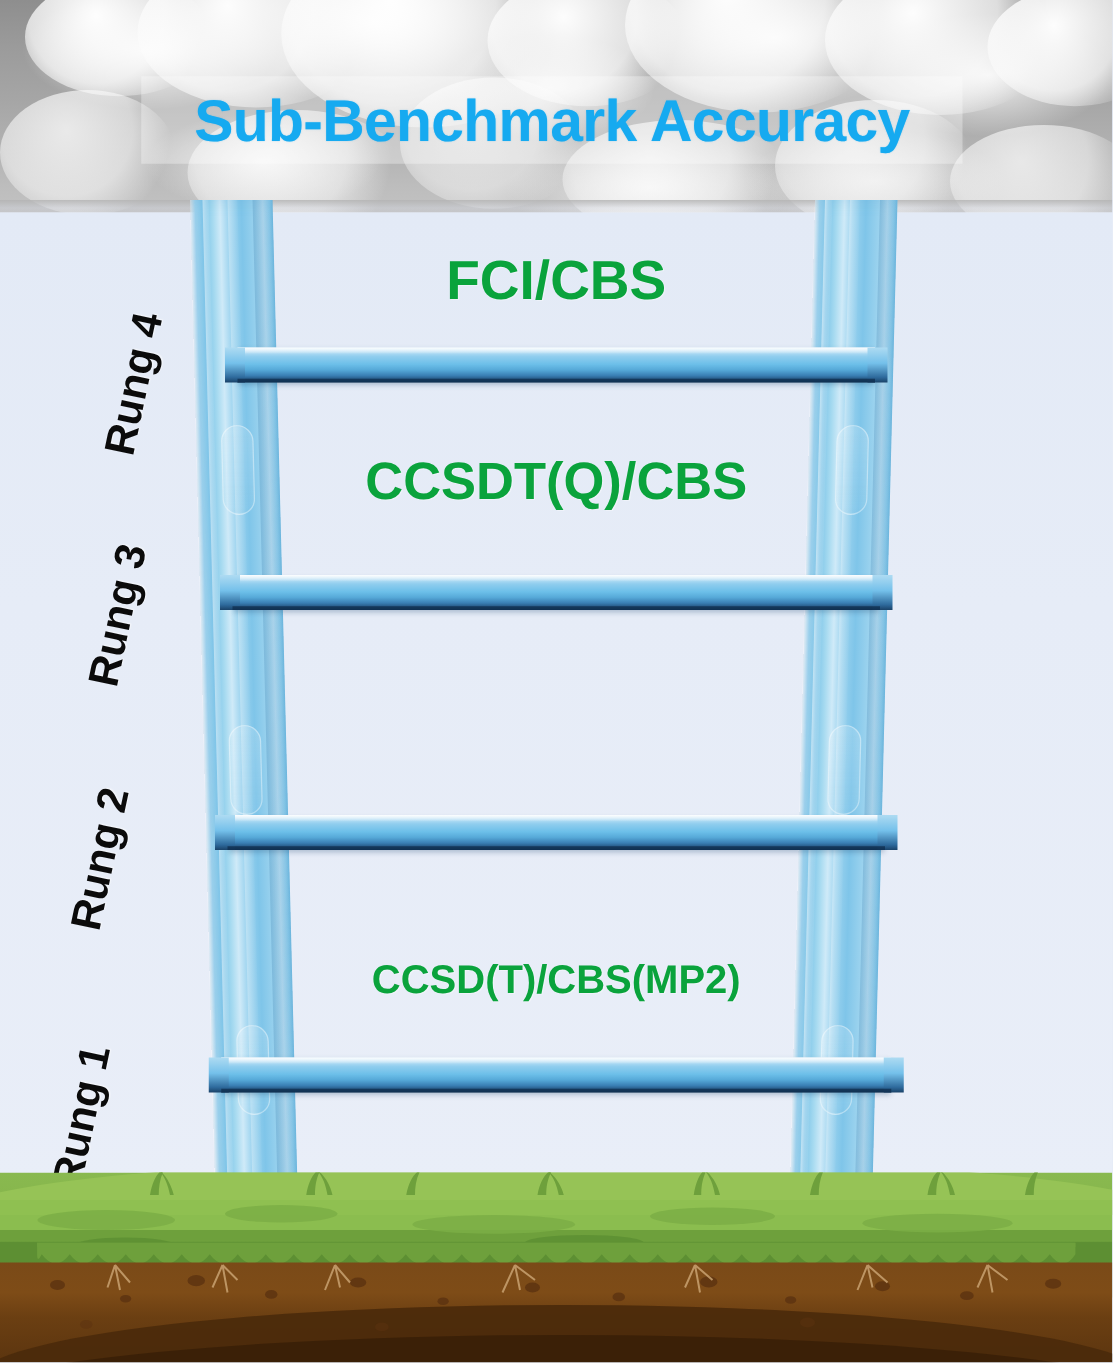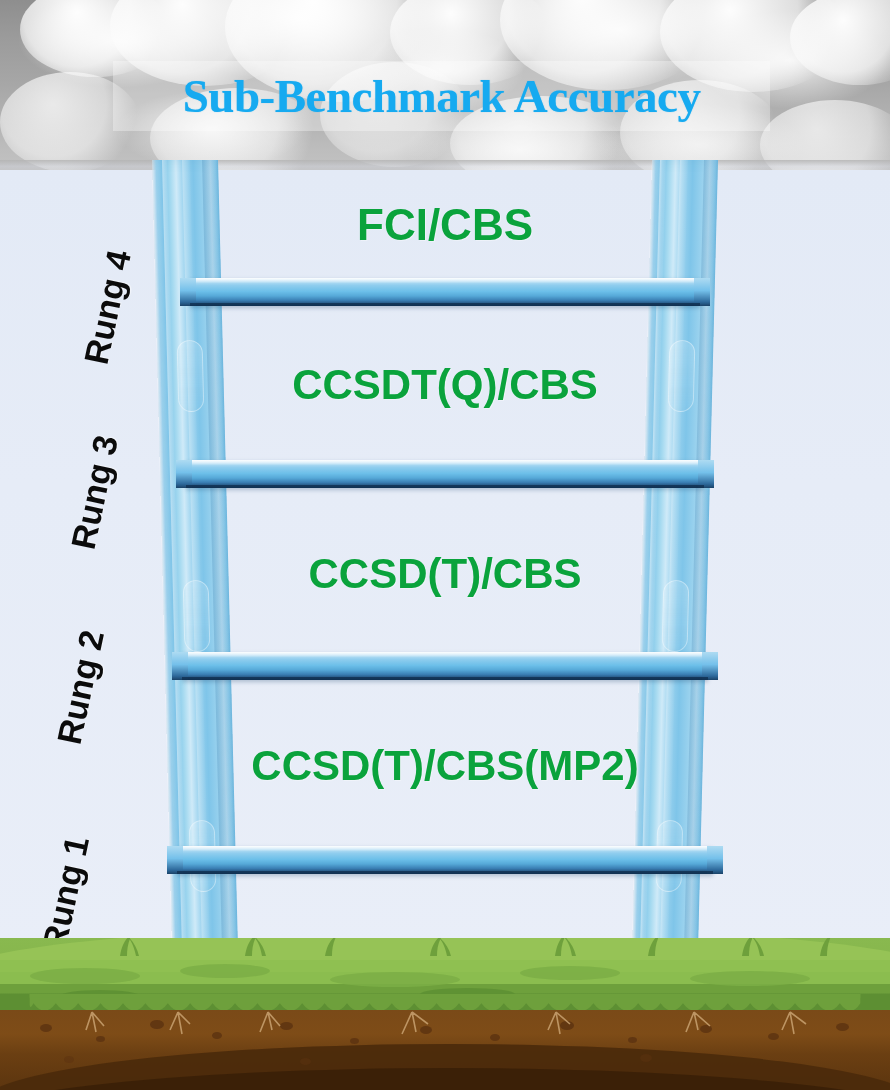--- a/index.html
+++ b/index.html
@@ -54,21 +54,21 @@
   .title-banner {
     position: absolute;
     left: 113px; top: 61px;
     width: 657px; height: 70px;
     background: rgba(255,255,255,.33);
     display: flex;
     align-items: center;
     justify-content: center;
   }
   .title-text {
-    font-family: Liberation Serif, serif;
+    font-family: Liberation Sans, sans-serif;
     font-weight: bold;
     font-size: 47px;
     letter-spacing: -0.5px;
     color: #16aaf0;
     white-space: nowrap;
     line-height: 1;
     text-shadow: 0 0 1px rgba(22,170,240,.5);
   }
 
   
@@ -316,23 +316,22 @@
     <div class="rung" style="top:686px; left:177px; width:536px;">
       <div class="rung-cap" style="left:-10px; top:0;"></div>
       <div class="rung-cap" style="right:-10px; top:0;"></div>
     </div>
   </div>
 
   <div class="rung-label" style="top:203px; font-size:44px;">FCI/CBS</div>
 
   <div class="rung-label" style="top:364px; font-size:42px;">CCSDT(Q)/CBS</div>
 
-  <div class="rung-label" style="top:553px; font-size:42px;">CCSD(T)/CBS</div>
-
-  <div class="rung-label" style="top:745px; left:176px; width:538px; font-size:42px;">CCSD(T)/CBS(MP2)</div>
+
+  <div class="rung-label" style="top:767px; left:176px; width:538px; font-size:32px;">CCSD(T)/CBS(MP2)</div>
 
   <div class="side-label" style="left:112px; top:333px; transform: rotate(-78deg);">Rung 4</div>
 
   <div class="side-label" style="left:99px; top:518px; transform: rotate(-78deg);">Rung 3</div>
 
   <div class="side-label" style="left:85px; top:713px; transform: rotate(-78deg);">Rung 2</div>
 
   <div class="side-label" style="left:70px; top:919px; transform: rotate(-78deg);">Rung 1</div>
 
   <div class="ground">

